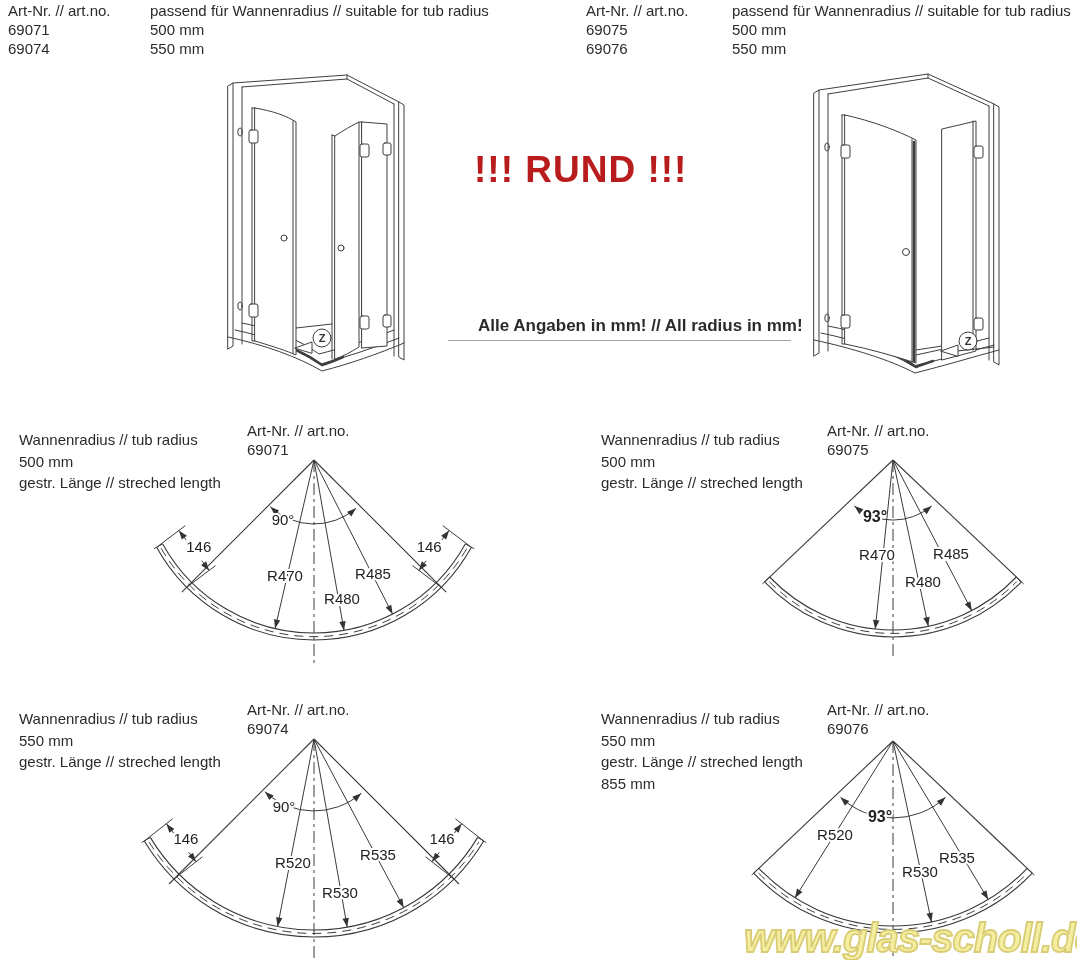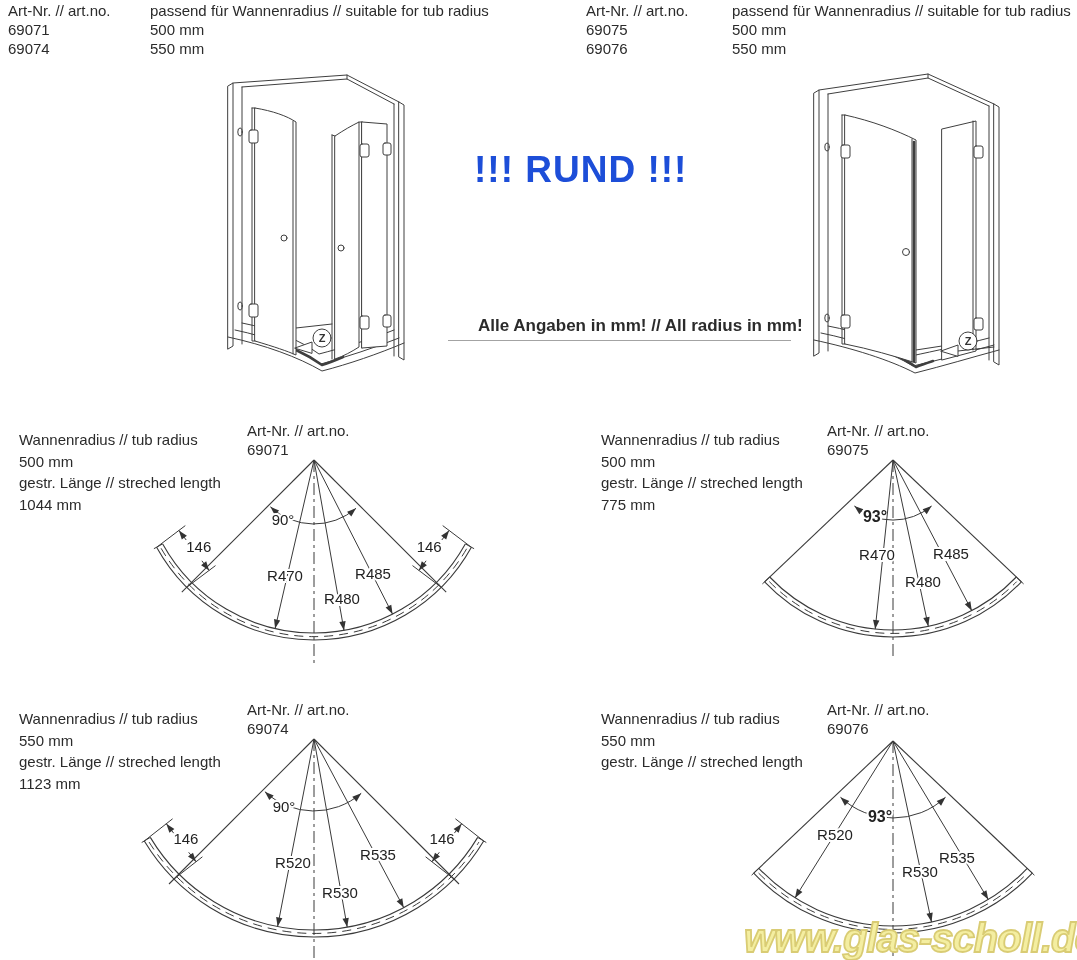--- a/index.html
+++ b/index.html
@@ -52,21 +52,21 @@
   <div class="grid">
     <div>Art-Nr. // art.no.</div>
     <div>passend für Wannenradius // suitable for tub radius</div>
     <div>69075</div>
     <div>500 mm</div>
     <div>69076</div>
     <div>550 mm</div>
   </div>
 </div>
 
-<div class="abs rund" style="color: #1d4ed8;">!!! RUND !!!</div>
+<div class="abs rund" style="color: #b91c1c;">!!! RUND !!!</div>
 <div class="abs units">Alle Angaben in mm! // All radius in mm!</div>
 <div class="abs divider"></div>
 
 <svg class="abs iso" style="left:195px;top:60px;" width="250" height="320" viewBox="0 0 250 320">
   <g>
     <path d="M33,26 L38,23 L38,286 L33,289 Z"></path>
     <path d="M47,27 L47,284"></path>
     <path d="M38,23 L152,15 L204,42"></path>
     <path d="M47,27 L152,19 L199,44"></path>
     <path d="M152,15 L152,19"></path>
@@ -153,53 +153,51 @@
     <path class="wfill" d="M151,291 L168,285 L168,296 Z"></path>
     <circle class="wfill" cx="178" cy="281" r="9"></circle>
     <text x="178" y="285" text-anchor="middle">Z</text>
   </g>
 </svg>
 
 <div class="abs dia-info" style="left:11px;top:429px;">
   <div>Wannenradius // tub radius</div>
   <div>500 mm</div>
   <div>gestr. Länge // streched length</div>
-  <div>1044 mm</div>
 </div>
 <div class="abs dia-art" style="left:247px;top:421px;">
   <div>Art-Nr. // art.no.</div>
   <div>69071</div>
 </div>
 
 <div class="abs dia-info" style="left:593px;top:429px;">
   <div>Wannenradius // tub radius</div>
   <div>500 mm</div>
   <div>gestr. Länge // streched length</div>
-  <div>775 mm</div>
 </div>
 <div class="abs dia-art" style="left:827px;top:421px;">
   <div>Art-Nr. // art.no.</div>
   <div>69075</div>
 </div>
 
 <div class="abs dia-info" style="left:11px;top:708px;">
   <div>Wannenradius // tub radius</div>
   <div>550 mm</div>
   <div>gestr. Länge // streched length</div>
-  <div>1123 mm</div>
 </div>
 <div class="abs dia-art" style="left:247px;top:700px;">
   <div>Art-Nr. // art.no.</div>
   <div>69074</div>
 </div>
 
 <div class="abs dia-info" style="left:593px;top:708px;">
   <div>Wannenradius // tub radius</div>
   <div>550 mm</div>
   <div>gestr. Länge // streched length</div>
+  <div>855 mm</div>
 </div>
 <div class="abs dia-art" style="left:827px;top:700px;">
   <div>Art-Nr. // art.no.</div>
   <div>69076</div>
 </div>
 
 <svg id="fan0" class="fan" width="382" height="225" viewBox="0 0 382 225" style="left: 126px; top: 446px;">
     <line x1="188.0" y1="14.0" x2="188.0" y2="217.0" class="cl"></line>
     <line x1="188.0" y1="14.0" x2="55.8" y2="146.2" class="ln"></line>
     <line x1="188.0" y1="14.0" x2="320.2" y2="146.2" class="ln"></line>

